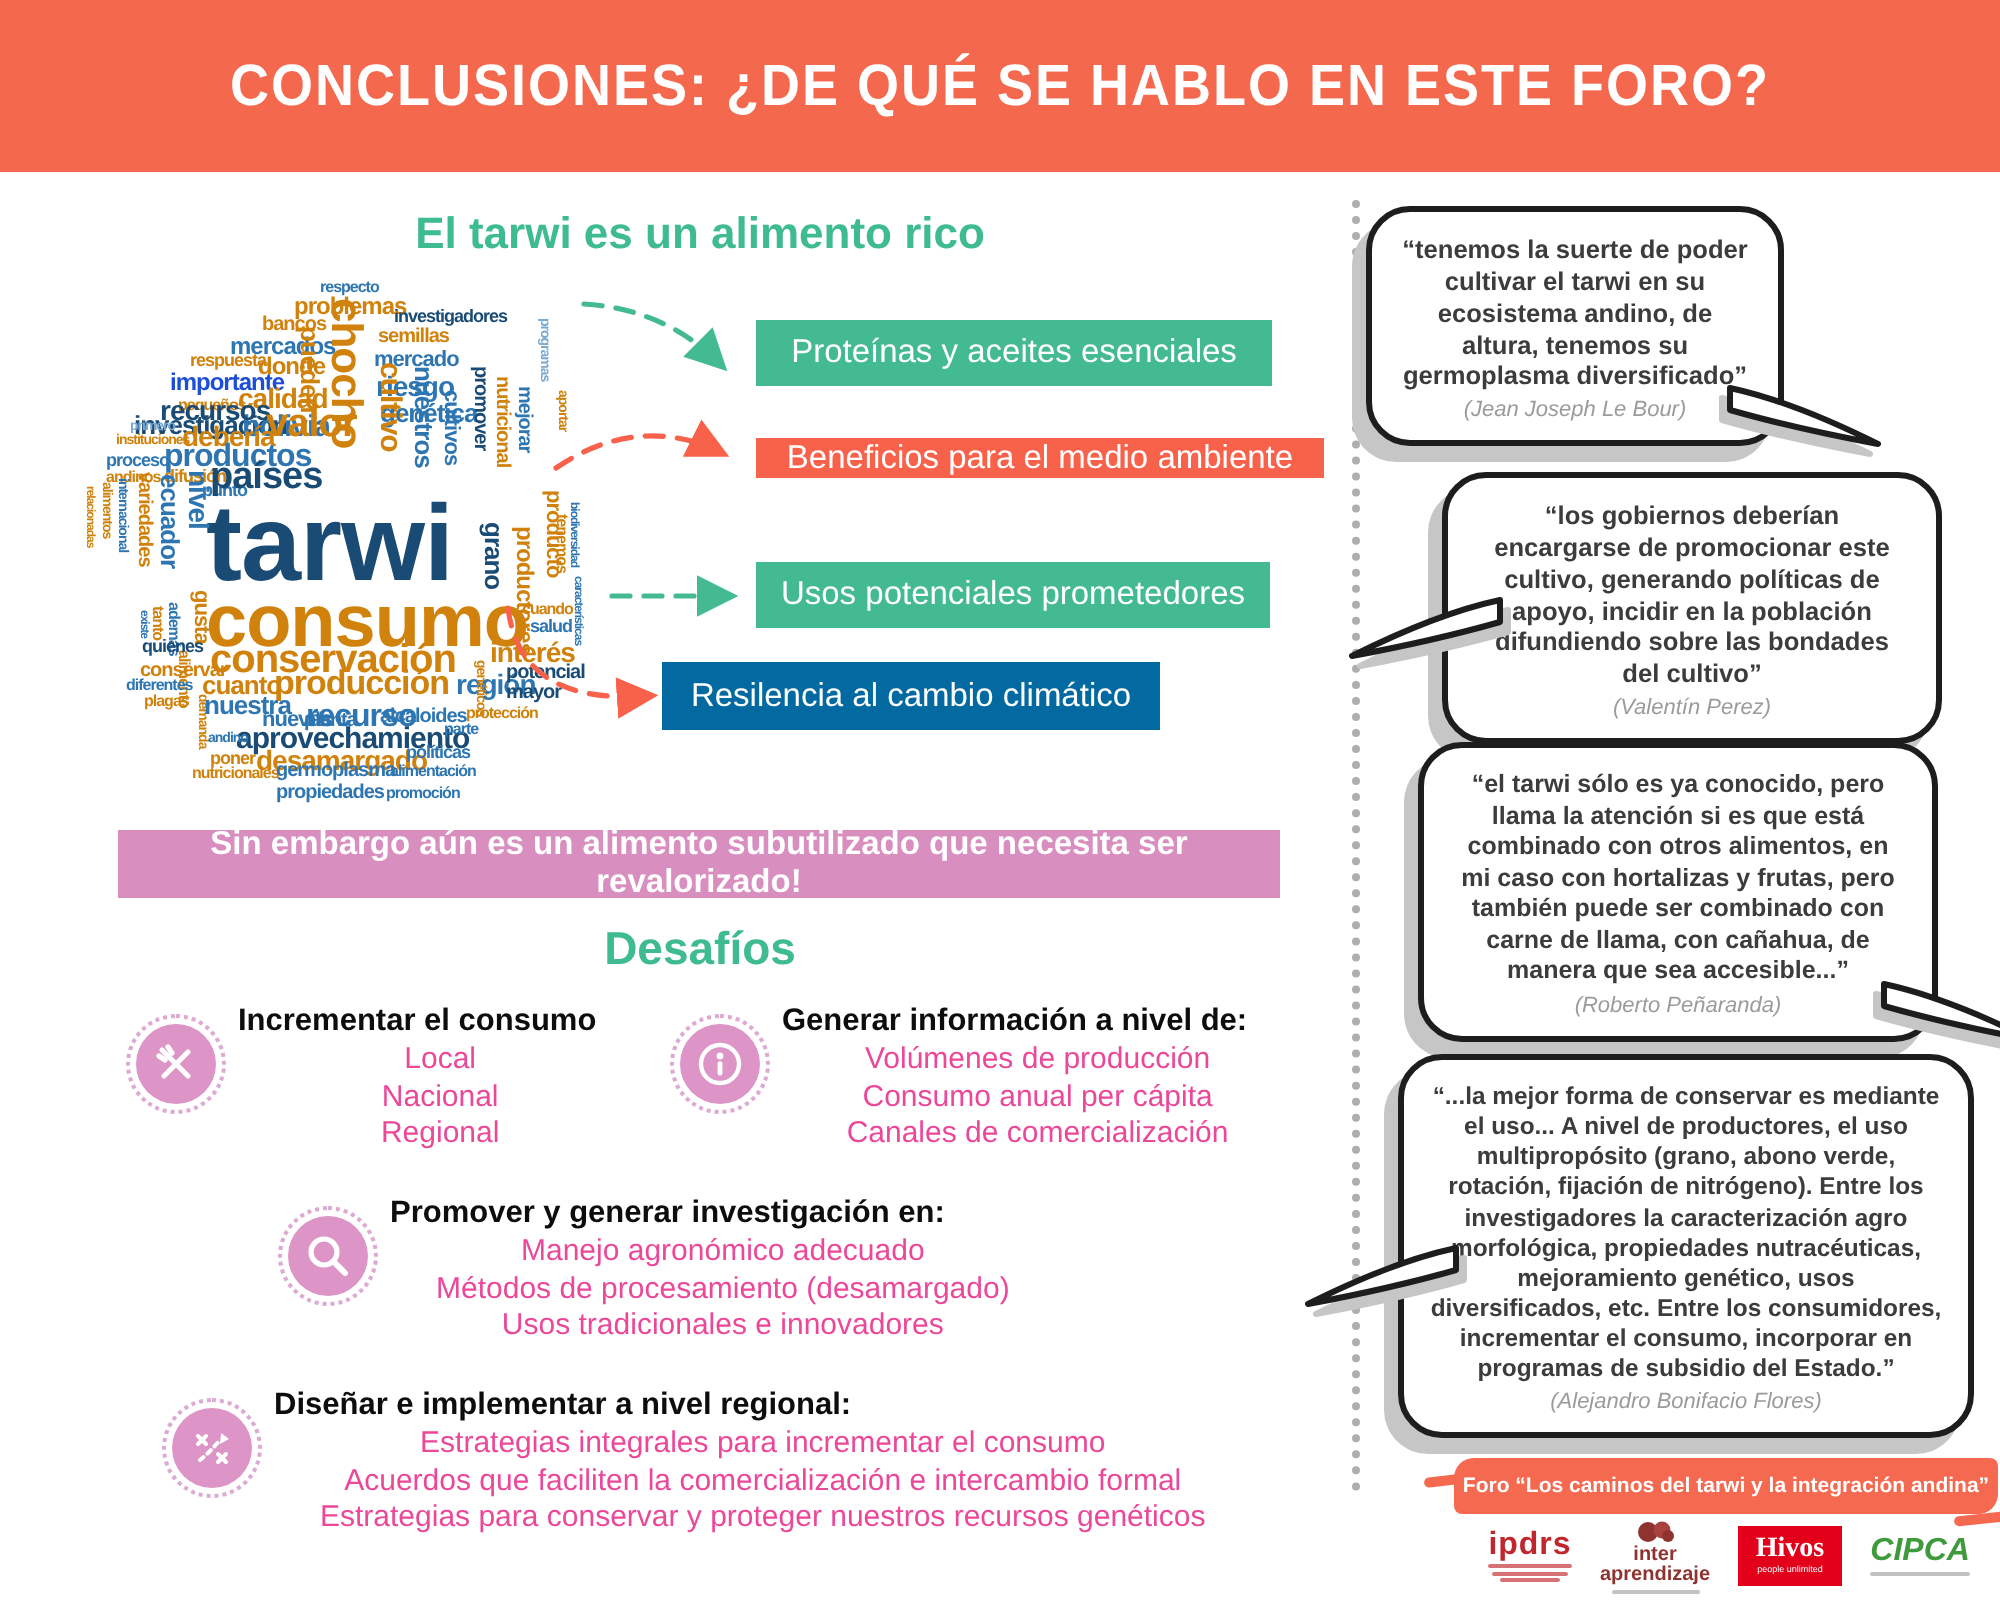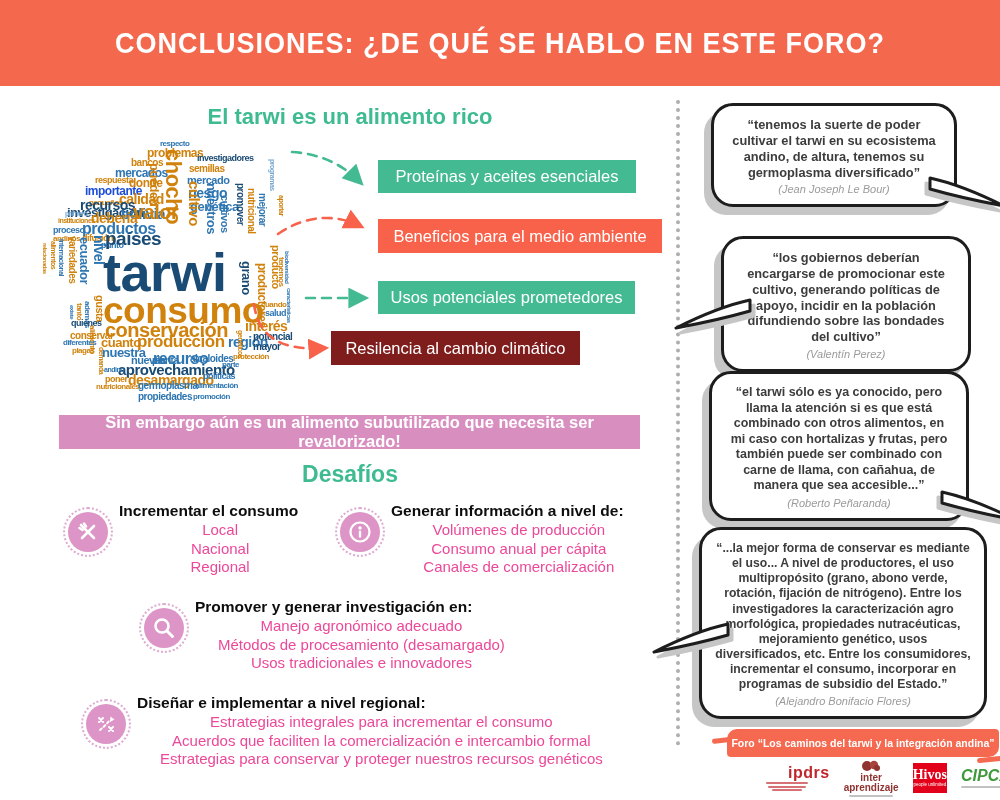--- a/index.html
+++ b/index.html
@@ -18,21 +18,21 @@
   #title2{left:60px;top:461px;width:580px;font-size:23px;}
   
   #wordcloud{position:absolute;left:25px;top:133px;width:348px;height:300px;}
   .wc-word{position:absolute;font-weight:bold;line-height:0.95;white-space:nowrap;
            letter-spacing:-0.5px;}
   .wc-v{writing-mode:vertical-rl;}
   
   .benefit-box{position:absolute;color:#fff;font-size:16.5px;display:flex;align-items:center;
                justify-content:center;text-align:center;padding:2px 8px;}
   #bb0{left:378px;top:160px;width:258px;height:33px;}
-  #bb1{left:378px;top:219px;width:284px;height:34px;}
+  #bb1{left:378px;top:219px;width:284px;height:20px;}
   #bb2{left:378px;top:281px;width:257px;height:33px;}
   #bb3{left:331px;top:331px;width:249px;height:34px;}
   
   #arrows{position:absolute;left:240px;top:140px;width:140px;height:235px;}
   
   .pink-banner{position:absolute;left:59px;top:415px;width:581px;height:34px;background:#d88fc0;
                color:#fff;font-weight:bold;font-size:16.5px;display:flex;align-items:center;
                justify-content:center;text-align:center;}
   
   .challenge{position:absolute;display:flex;gap:11px;align-items:flex-start;}
@@ -46,41 +46,41 @@
   .challenge-title{font-size:15.5px;font-weight:bold;color:#0d0d0d;margin:2px 0 1px 0;}
   .challenge-items{list-style:none;margin:1px 0 0 23px;padding:0;font-size:15px;color:#ec4899;
                    line-height:1.24;text-align:center;}
   
   .v-divider{position:absolute;left:676px;top:100px;height:646px;border-left:4px dotted #aeaeae;}
   
   .quote{position:absolute;background:#fff;border:3px solid #1d1d1d;border-radius:22px;
          box-shadow:-7px 8px 0 #c6c6c6;padding:11px 13px 9px 13px;text-align:center;}
   .quote-text{font-weight:bold;color:#3c3c3c;font-size:12.8px;line-height:1.24;}
   .quote-author{font-style:italic;color:#9b9b9b;font-size:11px;margin-top:3px;}
-  #q0{left:711px;top:103px;width:246px;}
+  #q0{left:683px;top:103px;width:209px;}
   #q1{left:721px;top:236px;width:250px;}
   #q2{left:709px;top:371px;width:260px;}
   #q2 .quote-text{font-size:12.5px;}
   #q3{left:699px;top:527px;width:288px;}
   #q3 .quote-text{font-size:12.2px;}
   .tail{position:absolute;width:78px;height:40px;filter:drop-shadow(-4px 5px 0 #c6c6c6);}
   .tail-right{right:-52px;bottom:-8px;}
   .tail-left{left:-50px;top:58%;transform:translateY(-50%) scaleX(-1);}
   
   .ribbon{position:absolute;left:727px;top:729px;width:272px;height:28px;background:#f4694f;
           border-radius:10px 4px 10px 4px;color:#fff;font-weight:bold;font-size:10.5px;
           display:flex;align-items:center;justify-content:center;}
   .ribbon::before{content:"";position:absolute;left:-15px;top:9px;width:18px;height:5px;
                   background:#f4694f;border-radius:3px;transform:rotate(-7deg);}
   .ribbon::after{content:"";position:absolute;right:-4px;bottom:-5px;width:26px;height:5px;
                  background:#f4694f;border-radius:3px;transform:rotate(-6deg);}
   .logos{position:absolute;left:744px;top:758px;width:250px;height:40px;display:flex;
          align-items:center;gap:14px;}
   .logo{display:flex;flex-direction:column;align-items:center;line-height:1;}
-  .logo-ipdrs-text{color:#c0272d;font-weight:bold;font-size:16px;letter-spacing:0.5px;margin-left:44px;}
+  .logo-ipdrs-text{color:#c0272d;font-weight:bold;font-size:16px;letter-spacing:0.5px;}
   .logo-bar{height:2px;background:#c0272d;opacity:.65;margin-top:1.5px;border-radius:1px;}
   .logo-inter-line{color:#8f3330;font-weight:bold;font-size:10px;}
   .logo-hivos{background:#e2001a;width:52px;height:30px;display:flex;flex-direction:column;
               align-items:center;justify-content:center;}
   .logo-hivos-text{color:#fff;font-family:"Liberation Serif",serif;font-weight:bold;font-size:14px;}
   .logo-hivos-sub{color:#fff;font-size:4.5px;margin-top:1px;}
   .logo-cipca-text{color:#3f9a3c;font-weight:bold;font-style:italic;font-size:16px;}
   .logo-caption{height:2px;background:#9a9a9a;opacity:.6;margin-top:2px;border-radius:1px;}
 </style>
 </head>
@@ -196,21 +196,21 @@
     </defs>
     <path d="M52,12 C85,14 106,28 120,42" fill="none" stroke="#44ba93" stroke-width="2.6" stroke-dasharray="9 7" stroke-linecap="round" marker-end="url(#mg)"></path>
     <path d="M38,94 C70,72 100,76 120,86" fill="none" stroke="#f8624b" stroke-width="2.6" stroke-dasharray="9 7" stroke-linecap="round" marker-end="url(#mc)"></path>
     <path d="M66,158 L124,158" fill="none" stroke="#44ba93" stroke-width="2.6" stroke-dasharray="9 7" stroke-linecap="round" marker-end="url(#mg)"></path>
     <path d="M14,164 C18,196 40,211 84,208" fill="none" stroke="#f8624b" stroke-width="2.6" stroke-dasharray="9 7" stroke-linecap="round" marker-end="url(#mc)"></path>
   </svg>
 
   <div class="benefit-box" id="bb0" style="background: rgb(68, 186, 147);">Proteínas y aceites esenciales</div>
   <div class="benefit-box" id="bb1" style="background: rgb(248, 98, 75);">Beneficios para el medio ambiente</div>
   <div class="benefit-box" id="bb2" style="background: rgb(68, 186, 147);">Usos potenciales prometedores</div>
-  <div class="benefit-box" id="bb3" style="background: #7f1d1d;">Resilencia al cambio climático</div>
+  <div class="benefit-box" id="bb3" style="background: #0369a1;">Resilencia al cambio climático</div>
 
   <div class="pink-banner">Sin embargo aún es un alimento subutilizado que necesita ser revalorizado!</div>
 
   <div class="sec-title" id="title2">Desafíos</div>
 
   <div class="challenge" id="ch0">
     <div class="challenge-icon">
       <svg width="26" height="26" viewBox="0 0 26 26">
         <g stroke="#fff" stroke-width="2.6" stroke-linecap="round" fill="none">
           <path d="M7 19 L19 7"></path>

